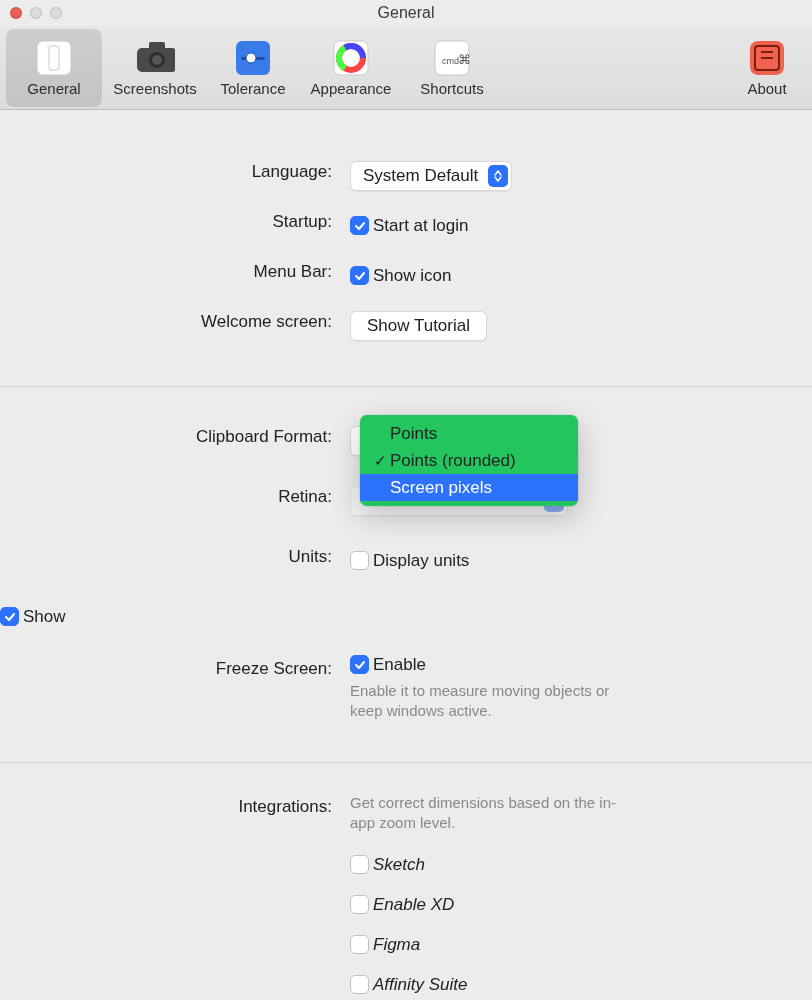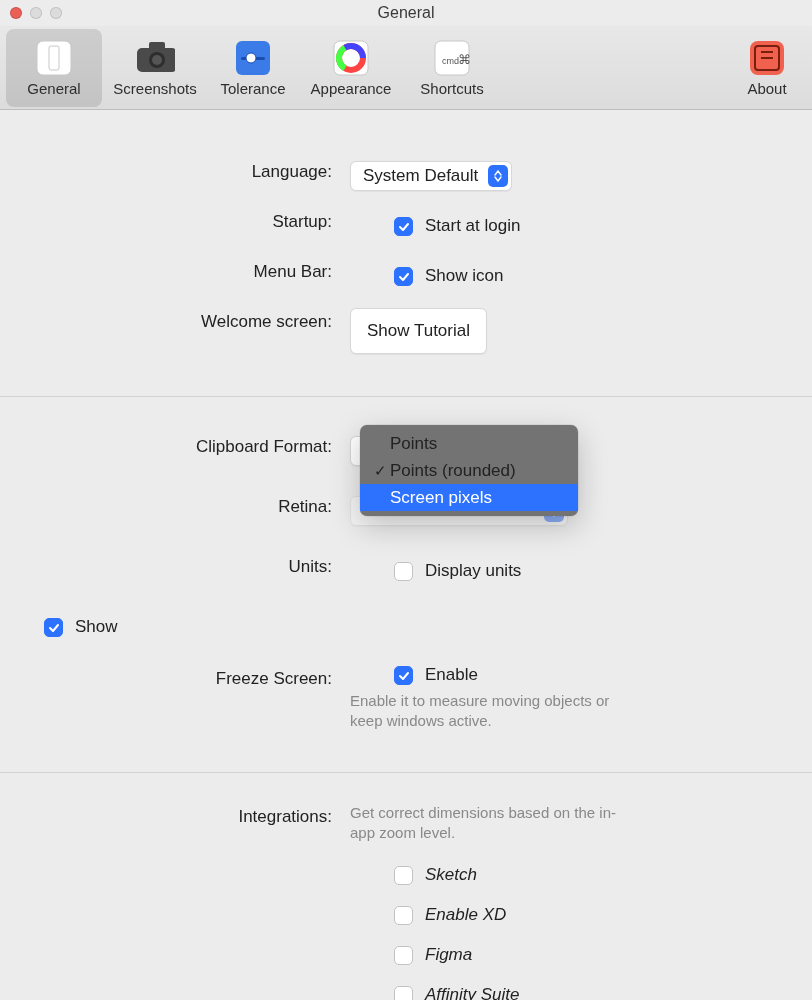--- a/index.html
+++ b/index.html
@@ -130,34 +130,33 @@
   display: flex;
   flex-direction: column;
   align-items: center;
   justify-content: center;
 }
 .arrow-box svg { width: 8px; height: 6px; }
 .btn {
   background: #fff;
   border: 1px solid #d7d7d7;
   border-radius: 6px;
-  height: 46px;
+  height: 30px;
   padding: 0 16px;
   font-size: 17px;
   color: #222;
   box-shadow: 0 0.5px 1px rgba(0,0,0,0.05);
   display: inline-flex;
   align-items: center;
 }
 .checkbox {
   display: inline-flex;
-  align-items: flex-end;
-  gap: 12px;
-  font-size: 17px;
-  margin-left: 44px;
+  align-items: flex-start;
+  gap: 4px;
+  font-size: 17px;
 }
 .checkbox .box {
   width: 19px;
   height: 19px;
   border-radius: 5px;
   border: 1px solid #c2c2c2;
   background: #fff;
   display: flex;
   align-items: center;
   justify-content: center;
@@ -175,21 +174,21 @@
   max-width: 270px;
   margin-top: 6px;
 }
 .sec2 { padding-top: 36px; padding-bottom: 26px; }
 .sec3 { padding-top: 30px; }
 .popup {
   position: absolute;
   left: 360px;
   top: 28px;
   width: 218px;
-  background: #737373;
+  background: #22c55e;
   border-radius: 7px;
   box-shadow: 0 10px 30px rgba(0,0,0,0.22), 0 0 0 0.5px rgba(0,0,0,0.12);
   padding: 5px 0;
   z-index: 50;
 }
 .popup-item {
   height: 27px;
   display: flex;
   align-items: center;
   padding: 0 14px 0 14px;

